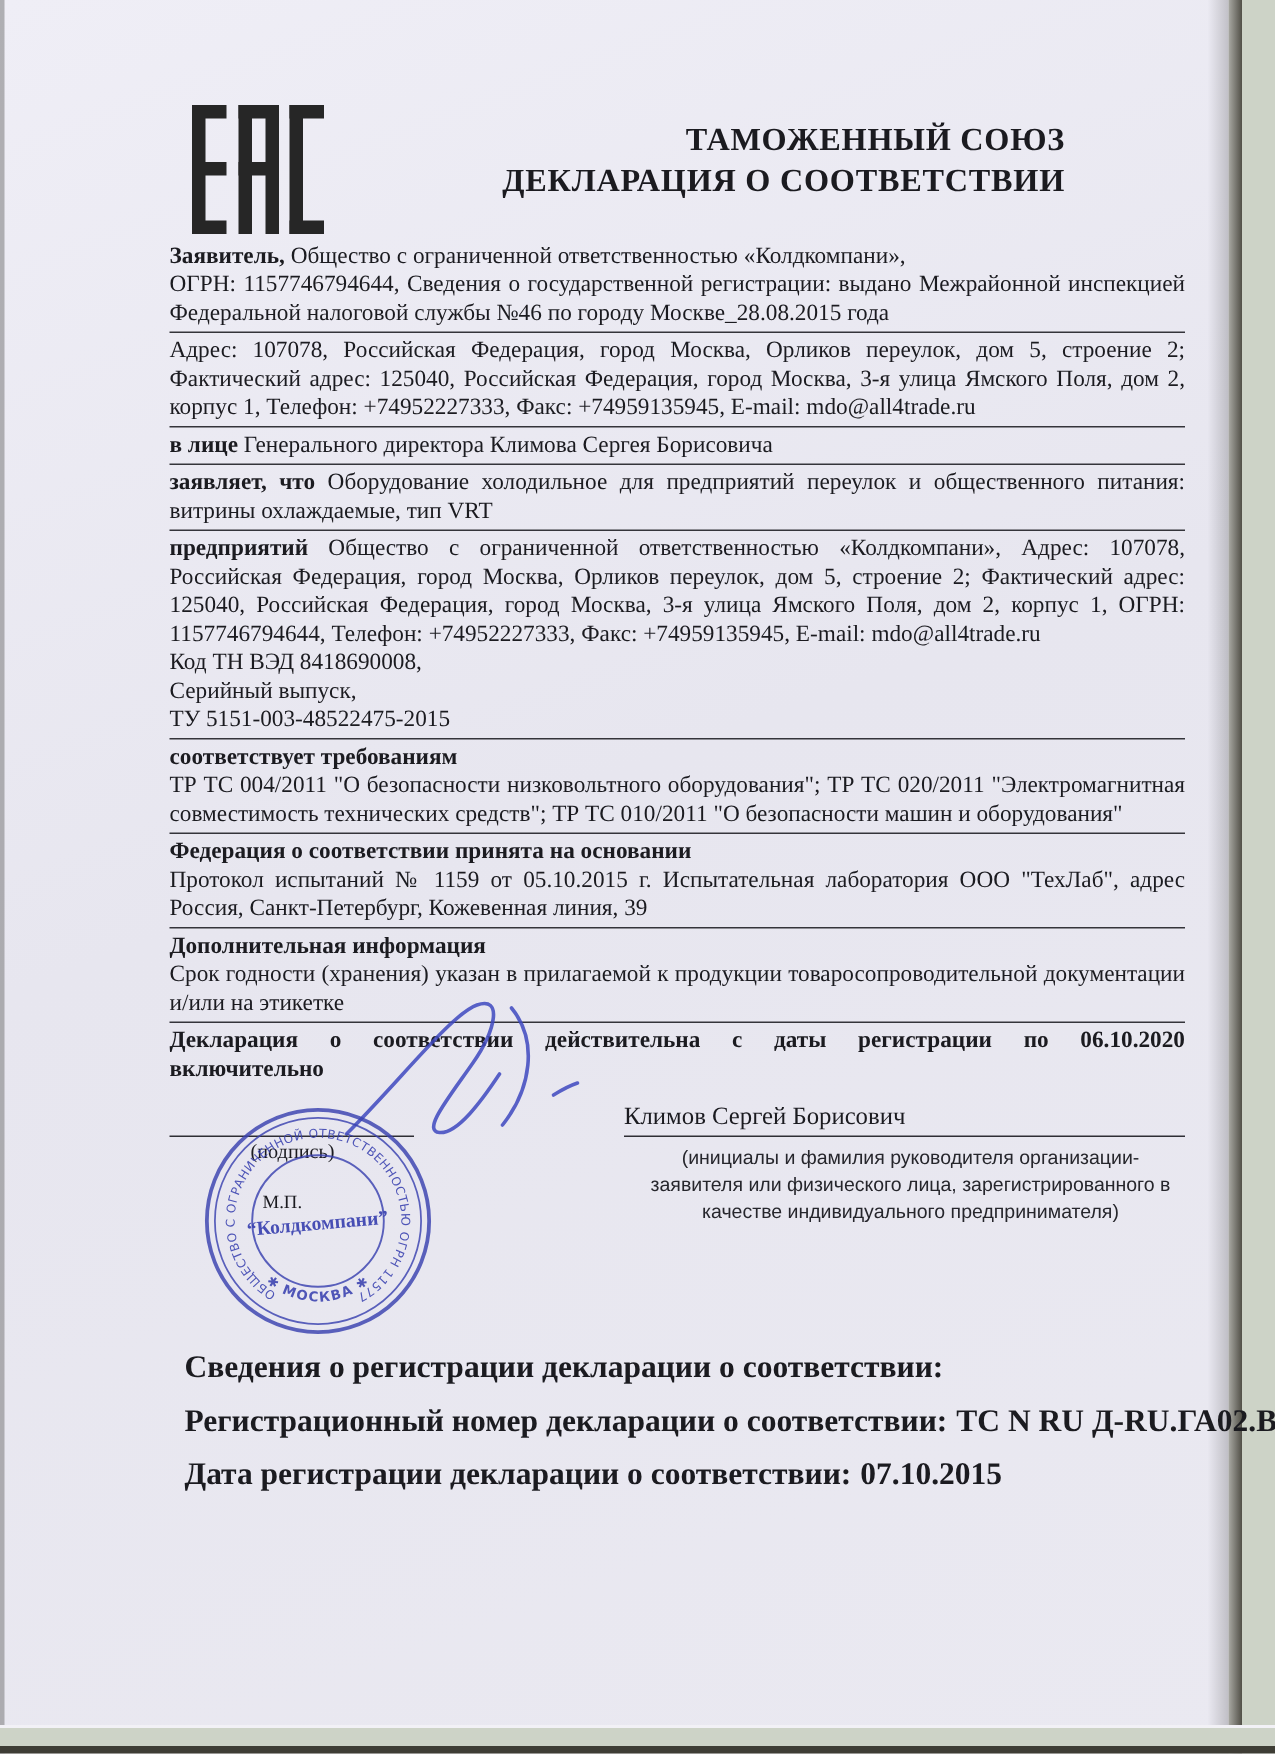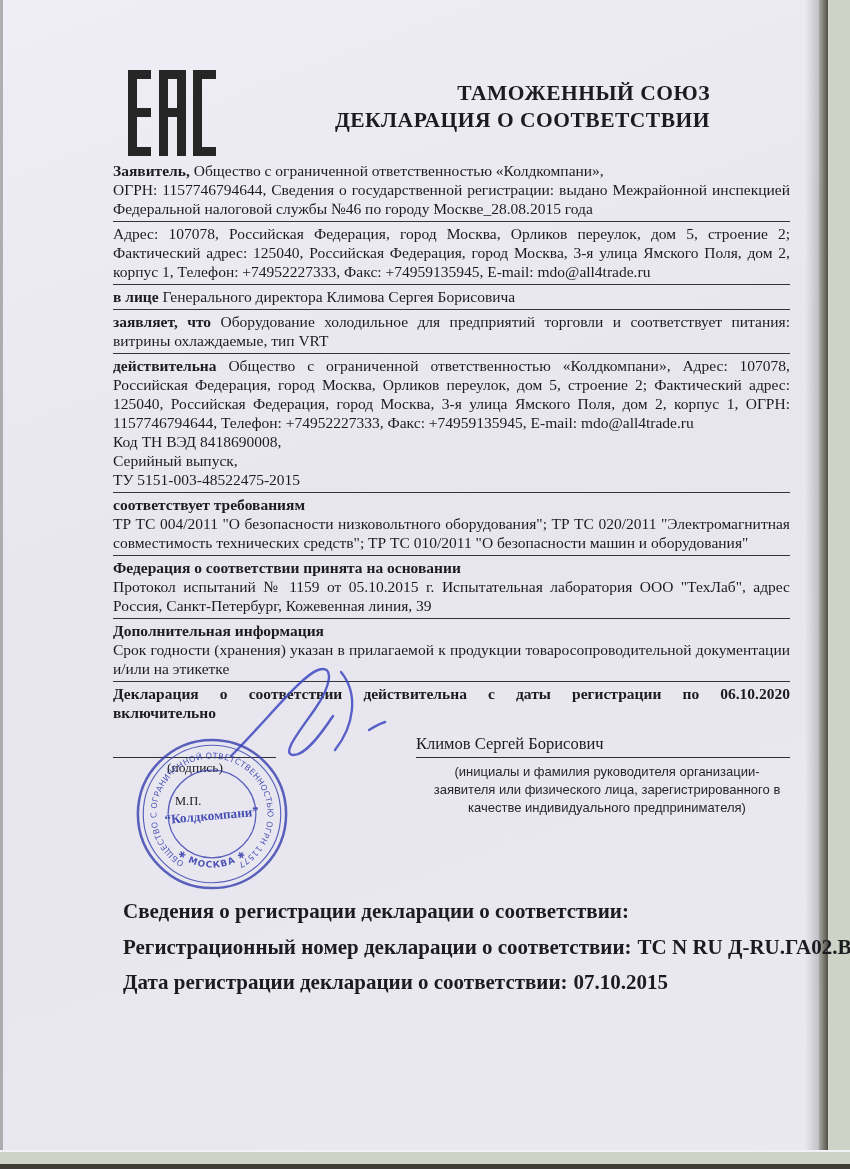--- a/index.html
+++ b/index.html
@@ -88,24 +88,24 @@
     <p><span class="lead">Заявитель,</span><span> Общество с ограниченной ответственностью «Колдкомпани»,
 ОГРН: 1157746794644, Сведения о государственной регистрации: выдано Межрайонной инспекцией Федеральной налоговой службы №46 по городу Москве_28.08.2015 года</span></p>
     <hr class="rule">
 
     <p><span>Адрес: 107078, Российская Федерация, город Москва, Орликов переулок, дом 5, строение 2; Фактический адрес: 125040, Российская Федерация, город Москва, 3-я улица Ямского Поля, дом 2, корпус 1, Телефон: +74952227333, Факс: +74959135945, E-mail: mdo@all4trade.ru</span></p>
     <hr class="rule">
 
     <p><span class="lead">в лице</span><span> Генерального директора Климова Сергея Борисовича</span></p>
     <hr class="rule">
 
-    <p><span class="lead">заявляет, что</span><span> Оборудование холодильное для предприятий торговли и соответствует питания: витрины охлаждаемые, тип VRT</span></p>
+    <p><span class="lead">заявляет, что</span><span> Оборудование холодильное для предприятий переулок и общественного питания: витрины охлаждаемые, тип VRT</span></p>
     <hr class="rule">
 
-    <p><span class="lead">действительна</span><span> Общество с ограниченной ответственностью «Колдкомпани», Адрес: 107078, Российская Федерация, город Москва, Орликов переулок, дом 5, строение 2; Фактический адрес: 125040, Российская Федерация, город Москва, 3-я улица Ямского Поля, дом 2, корпус 1, ОГРН: 1157746794644, Телефон: +74952227333, Факс: +74959135945, E-mail: mdo@all4trade.ru
+    <p><span class="lead">предприятий</span><span> Общество с ограниченной ответственностью «Колдкомпани», Адрес: 107078, Российская Федерация, город Москва, Орликов переулок, дом 5, строение 2; Фактический адрес: 125040, Российская Федерация, город Москва, 3-я улица Ямского Поля, дом 2, корпус 1, ОГРН: 1157746794644, Телефон: +74952227333, Факс: +74959135945, E-mail: mdo@all4trade.ru
 Код ТН ВЭД 8418690008,
 Серийный выпуск,
 ТУ 5151-003-48522475-2015</span></p>
     <hr class="rule">
 
     <p class="heading">соответствует требованиям</p>
     <p>ТР ТС 004/2011 "О безопасности низковольтного оборудования"; ТР ТС 020/2011 "Электромагнитная совместимость технических средств"; ТР ТС 010/2011 "О безопасности машин и оборудования"</p>
     <hr class="rule">
 
     <p class="heading">Федерация о соответствии принята на основании</p>

